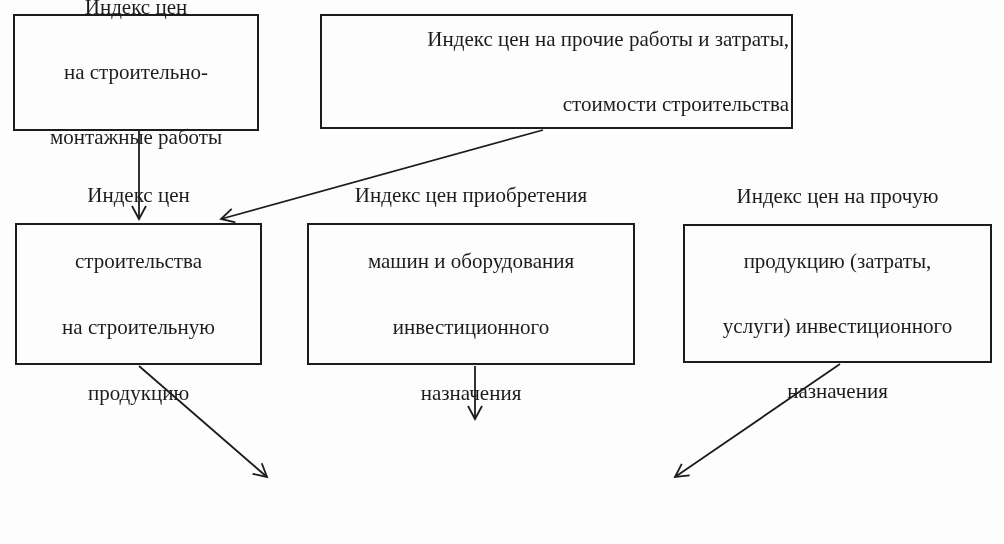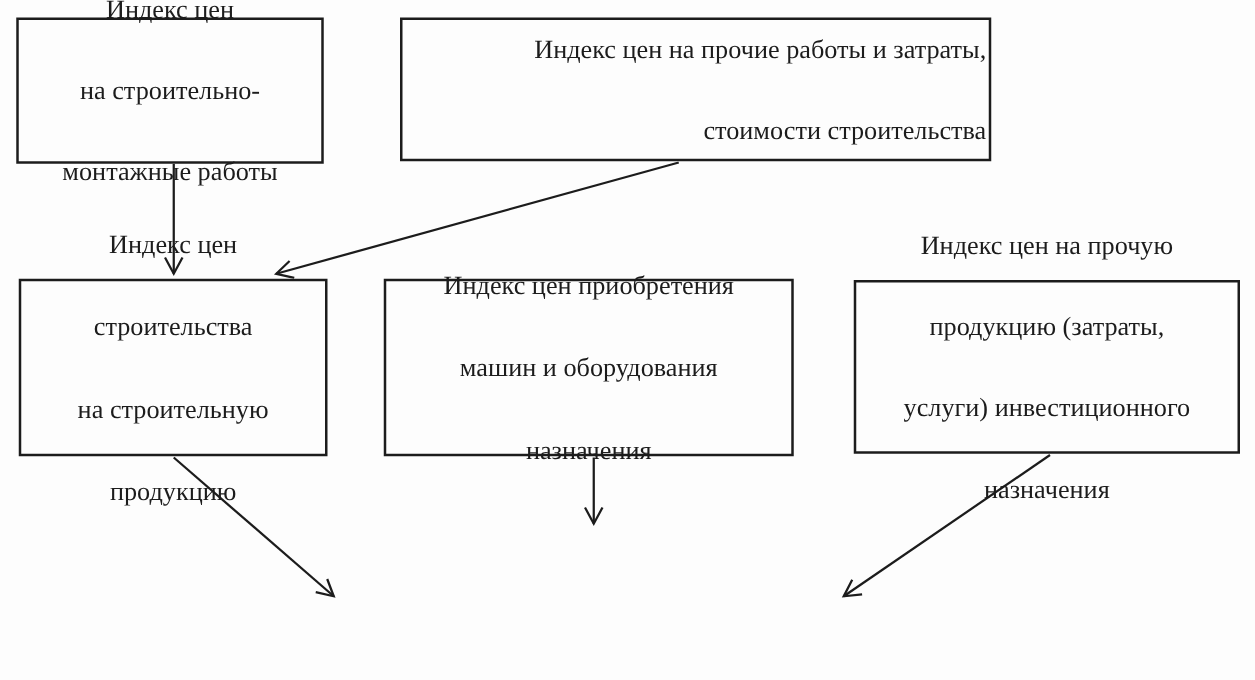--- a/index.html
+++ b/index.html
@@ -85,20 +85,21 @@
   <div class="box b-producers">
     <span class="ln">Индекс цен</span>
     <span class="ln">строительства</span>
     <span class="ln">на строительную</span>
     <span class="ln">продукцию</span>
   </div>
 
   <div class="box b-machinery">
     <span class="ln">Индекс цен приобретения</span>
     <span class="ln">машин и оборудования</span>
+    <span class="ln">инвестиционного</span>
     <span class="ln">назначения</span>
   </div>
 
   <div class="box b-other-products">
     <span class="ln">Индекс цен на прочую</span>
     <span class="ln">продукцию (затраты,</span>
     <span class="ln">услуги) инвестиционного</span>
     <span class="ln">назначения</span>
   </div>
 

